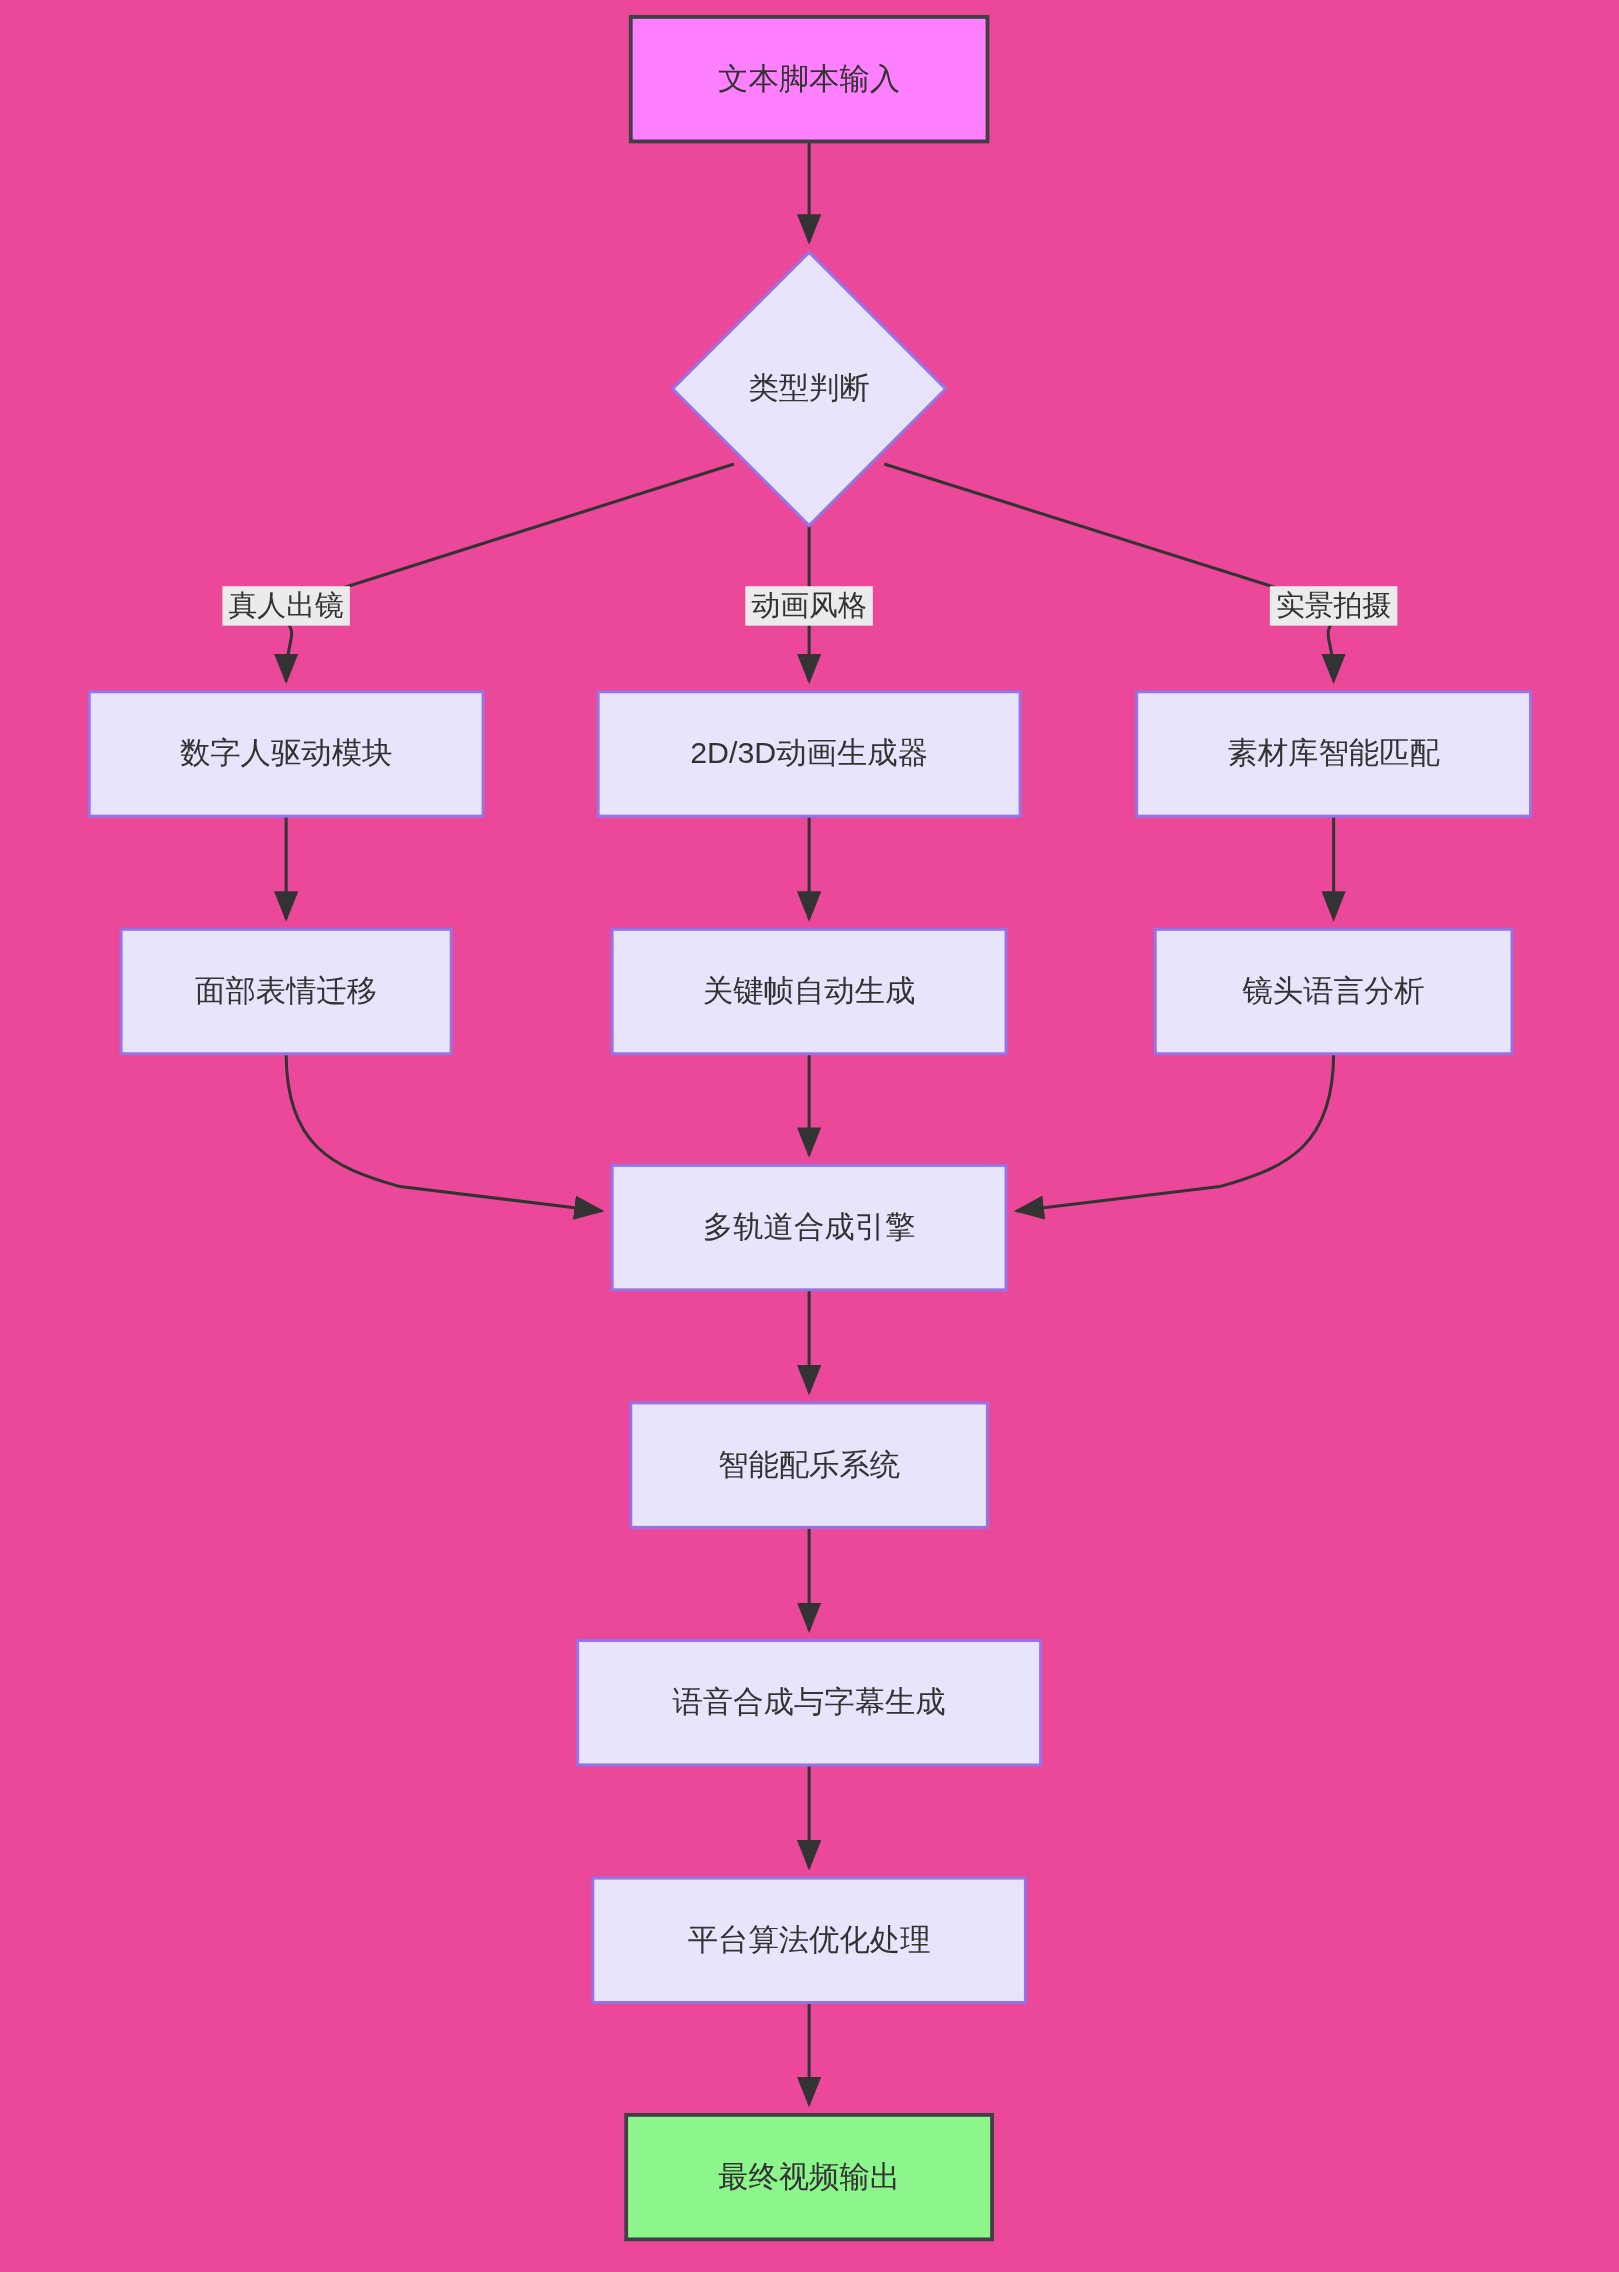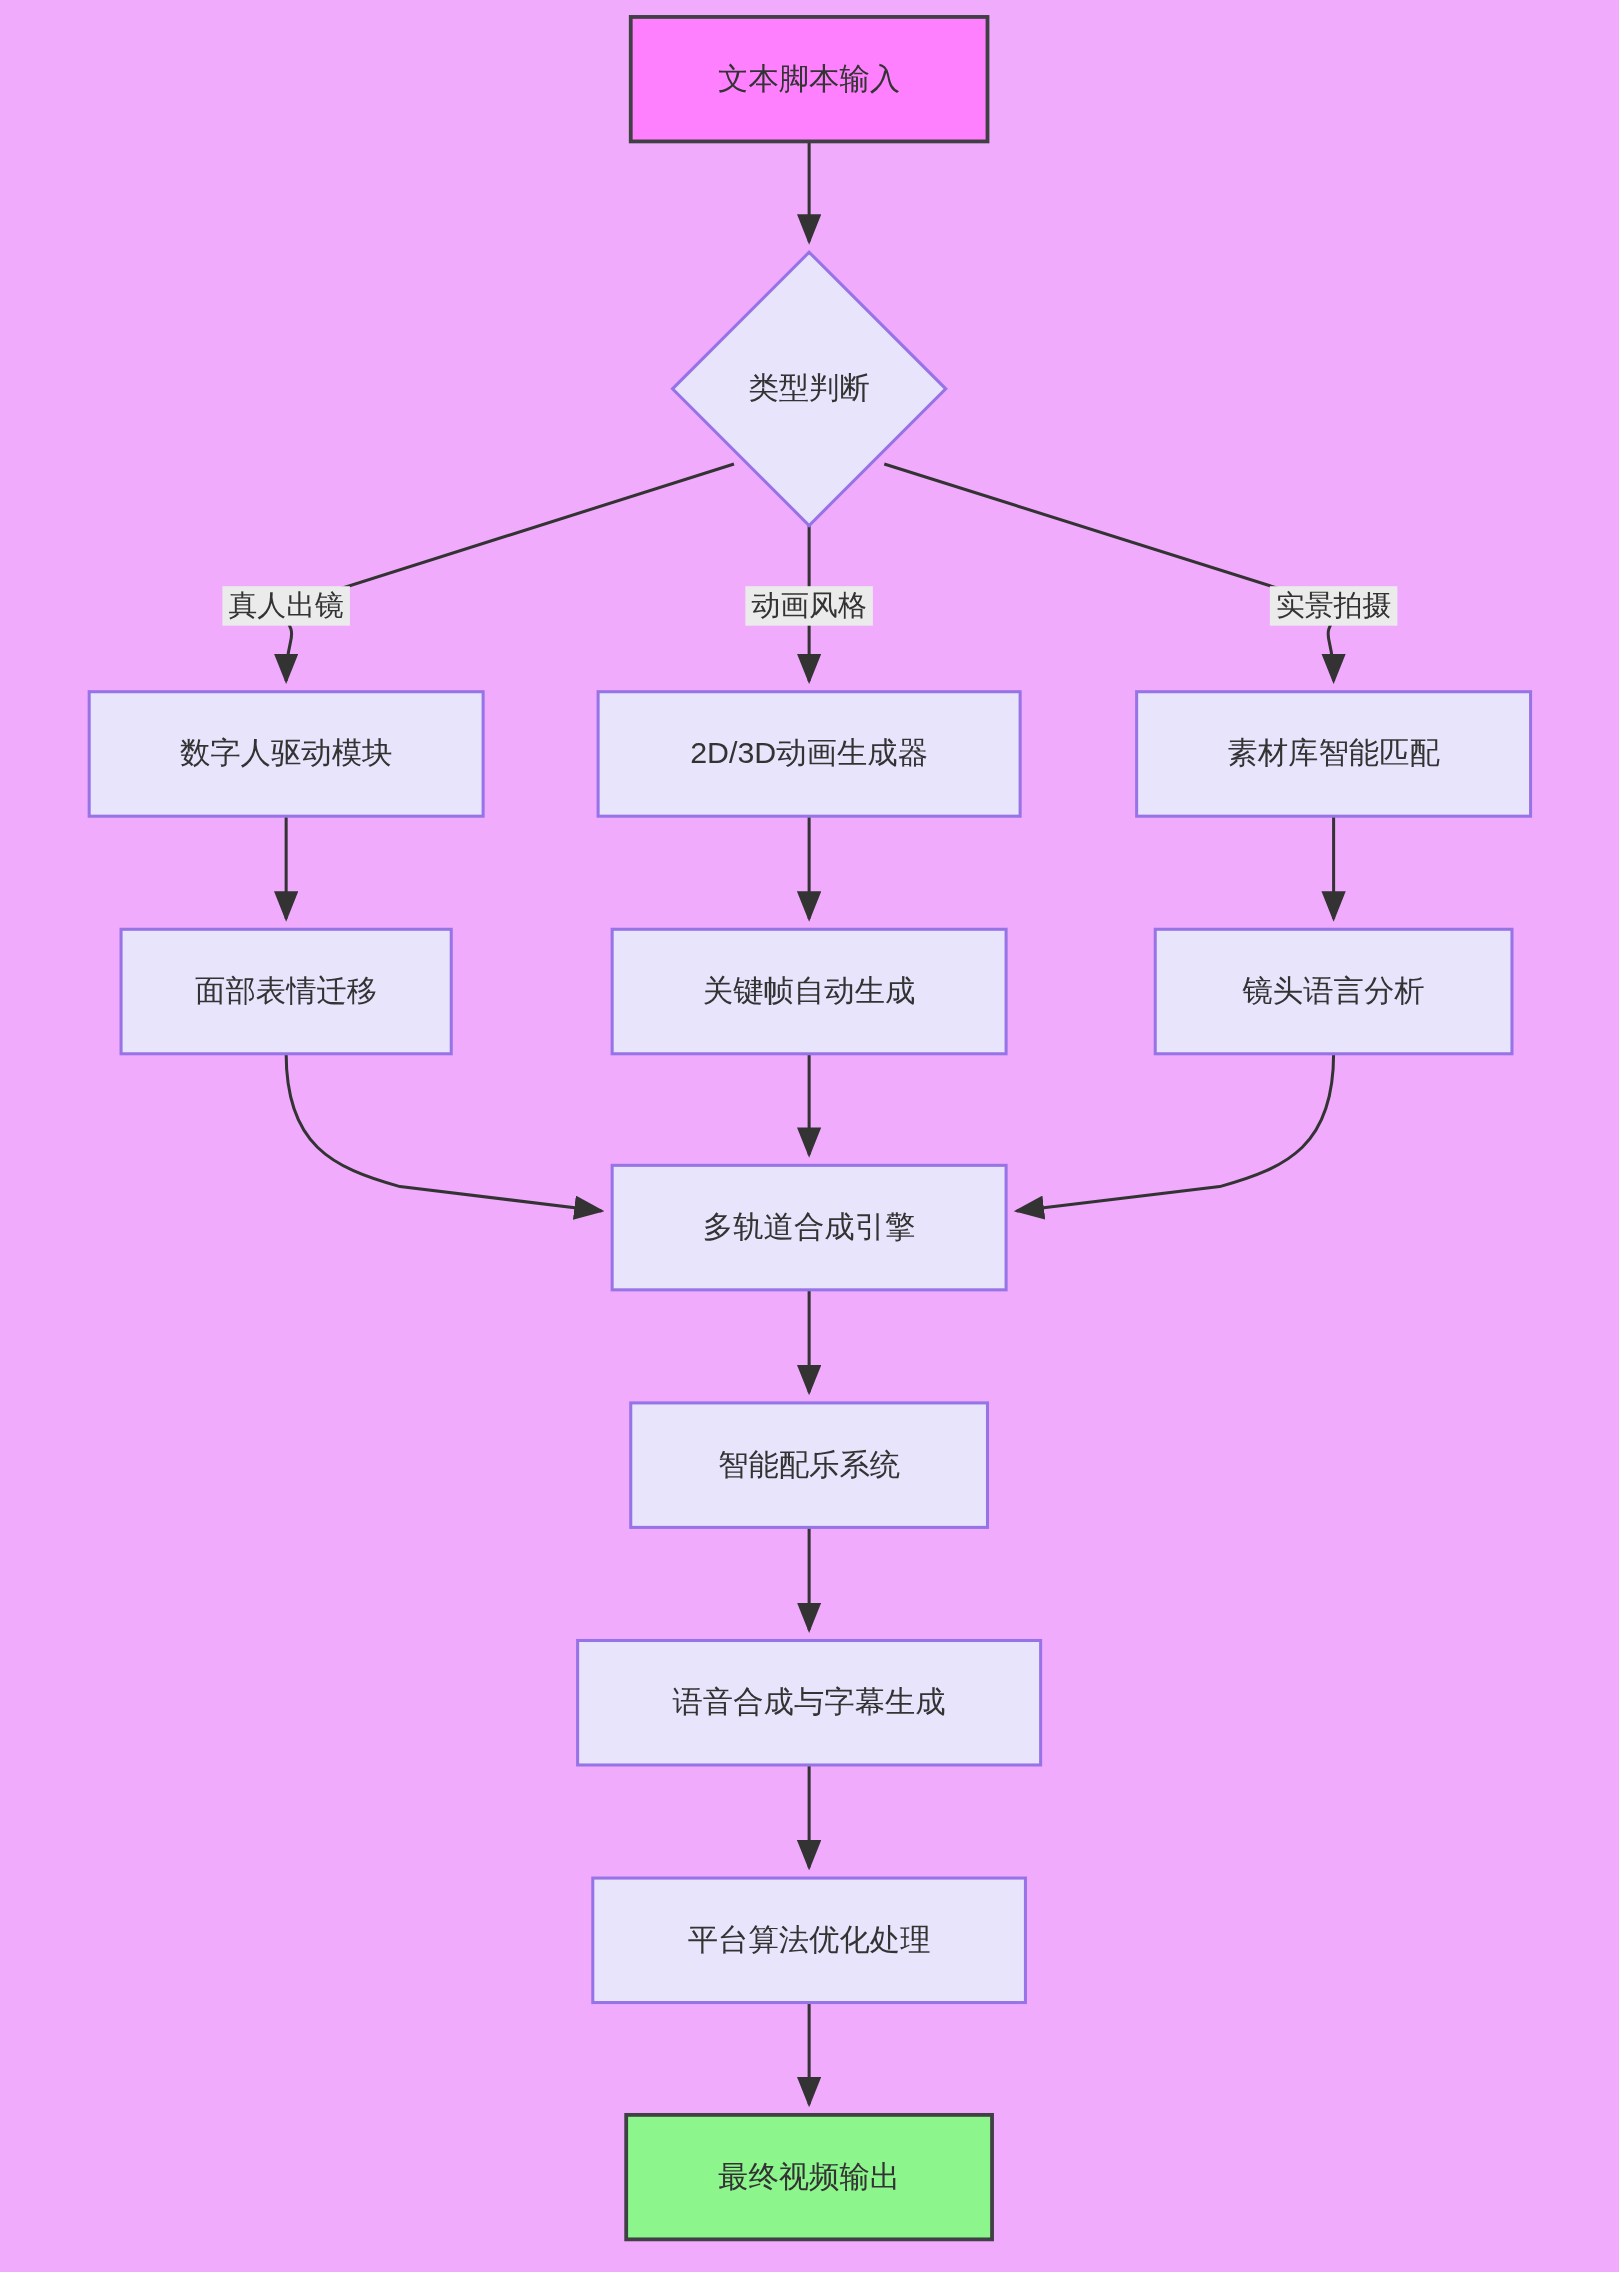--- a/index.html
+++ b/index.html
@@ -10,21 +10,21 @@
   body {
     width: 1619px;
     height: 2273px;
     font-family: "Liberation Sans", "DejaVu Sans", sans-serif;
     overflow: hidden;
   }
   #flow-root {
     position: relative;
     width: 1619px;
     height: 2273px;
-    background: #f0abfc;
+    background: #ec4899;
   }
   svg.flow-canvas {
     position: absolute;
     top: 0;
     left: 0;
     width: 1619px;
     height: 2273px;
   }
   .node-rect {
     stroke-width: 4px;

